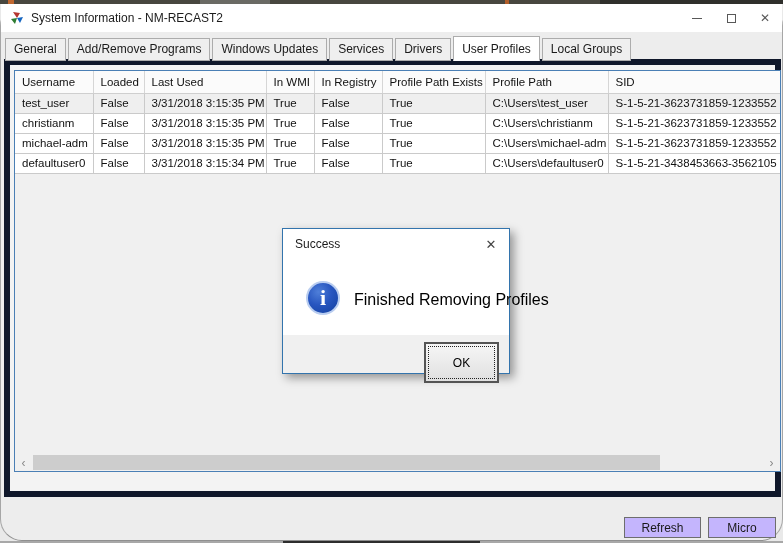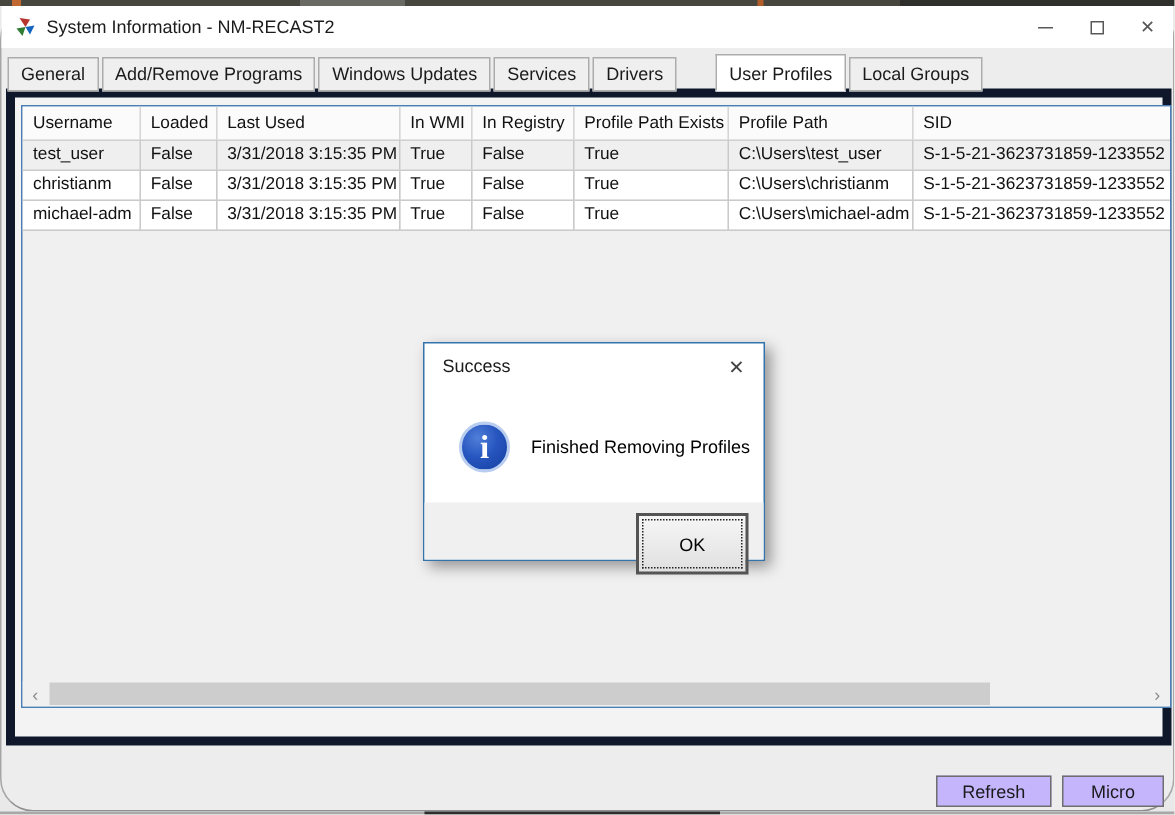--- a/index.html
+++ b/index.html
@@ -30,21 +30,21 @@
   .win-btns{position:absolute;right:0;top:0;height:28px;display:flex;}
   .win-btn{width:34px;height:28px;display:flex;align-items:center;justify-content:center;color:#585858;cursor:default;}
   .glyph-min{width:10px;height:1px;background:#585858;}
   .glyph-max{width:9px;height:9px;border:1px solid #585858;background:transparent;}
   .glyph-close{font-size:12px;line-height:1;color:#585858;}
 
   
   .tabstrip{position:absolute;left:4px;top:34px;display:flex;align-items:flex-end;z-index:2;}
   .tab{font-size:12px;color:#1a1a1a;background:#efefef;border:1px solid var(--tab-border);
        padding:3px 8px 4px 8px;margin-right:2px;white-space:nowrap;position:relative;cursor:default;}
-  .tab.active{background:#ffffff;border-bottom:1px solid #ffffff;padding-top:5px;margin-top:-2px;z-index:3;margin-left:24px;}
+  .tab.active{background:#ffffff;border-bottom:1px solid #ffffff;padding-top:5px;margin-top:-2px;z-index:3;}
 
   
   .tabpage{position:absolute;left:3px;top:55px;width:777px;height:438px;background:#f3f3f3;border:6px solid #0f172a;}
 
   
   .grid{position:absolute;left:4px;top:5px;width:767px;height:402px;background:#f0f0f0;
         border:1px solid var(--grid-border);overflow:hidden;}
   table{border-collapse:collapse;table-layout:fixed;width:100%;background:#f0f0f0;}
   th,td{font-weight:normal;font-size:11.5px;color:#111;text-align:left;white-space:nowrap;overflow:hidden;
         padding:0 0 0 7px;}
@@ -72,21 +72,21 @@
   
   .dialog{position:absolute;left:282px;top:228px;width:228px;height:146px;background:#ffffff;
           border:1px solid var(--dialog-border);box-shadow:4px 4px 9px rgba(0,0,0,0.38);z-index:10;}
   .dlg-title{position:absolute;left:12px;top:8px;font-size:12px;color:#1b1b1b;}
   .dlg-close{position:absolute;right:9px;top:6px;width:18px;height:18px;display:flex;align-items:center;
              justify-content:center;color:#444;font-size:13px;cursor:default;}
   .dlg-icon{position:absolute;left:23px;top:52px;width:34px;height:34px;border-radius:50%;
             background:radial-gradient(circle at 35% 30%, #4f7fd9 0%, #2856c0 45%, #123f9e 100%);
             border:2px solid #b9cdf0;display:flex;align-items:center;justify-content:center;}
   .dlg-icon span{color:#ffffff;font-family:"Liberation Serif",serif;font-weight:bold;font-size:22px;line-height:1;}
-  .dlg-msg{position:absolute;left:71px;top:62px;font-size:12px;color:#000;white-space:nowrap;}
+  .dlg-msg{position:absolute;left:71px;top:62px;font-size:16px;color:#000;white-space:nowrap;}
   .dlg-footer{position:absolute;left:0;bottom:0;width:100%;height:38px;background:#f0f0f0;}
   .dlg-ok{position:absolute;right:10px;top:7px;width:75px;height:41px;
           border:2px solid #545454;background:linear-gradient(#f6f6f6,#e0e0e0);
           font-size:12px;color:#000;display:flex;align-items:center;justify-content:center;
           outline:1px dotted #222;outline-offset:-5px;cursor:default;font-family:"Liberation Sans",sans-serif;}
 </style>
 </head>
 <body>
 
 <div class="strip-top">
@@ -176,20 +176,30 @@
             <tr>
               <td>michael-adm</td>
               <td>False</td>
               <td>3/31/2018 3:15:35 PM</td>
               <td>True</td>
               <td>False</td>
               <td>True</td>
               <td>C:\Users\michael-adm</td>
               <td>S-1-5-21-3623731859-1233552</td>
             </tr>
+            <tr>
+              <td>defaultuser0</td>
+              <td>False</td>
+              <td>3/31/2018 3:15:34 PM</td>
+              <td>True</td>
+              <td>False</td>
+              <td>True</td>
+              <td>C:\Users\defaultuser0</td>
+              <td>S-1-5-21-3438453663-3562105</td>
+            </tr>
           </tbody>
       </table>
       <div class="hscroll">
         <div class="hs-arrow hs-left">‹</div>
         <div class="hs-thumb"></div>
         <div class="hs-arrow hs-right">›</div>
       </div>
     </div>
   </div>
 

